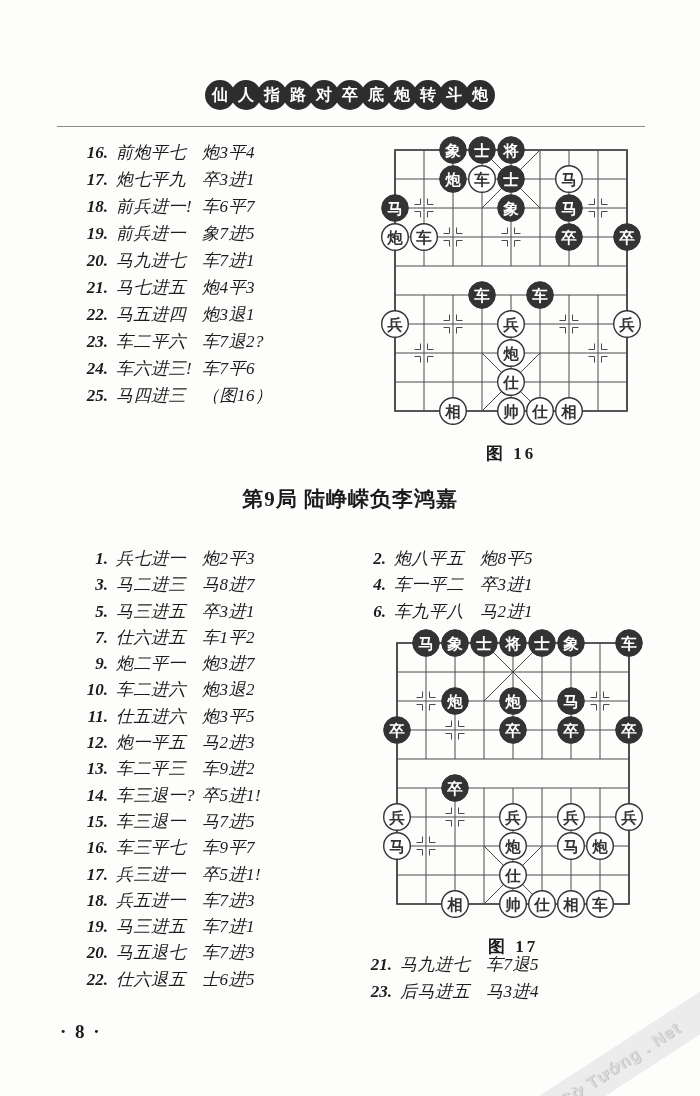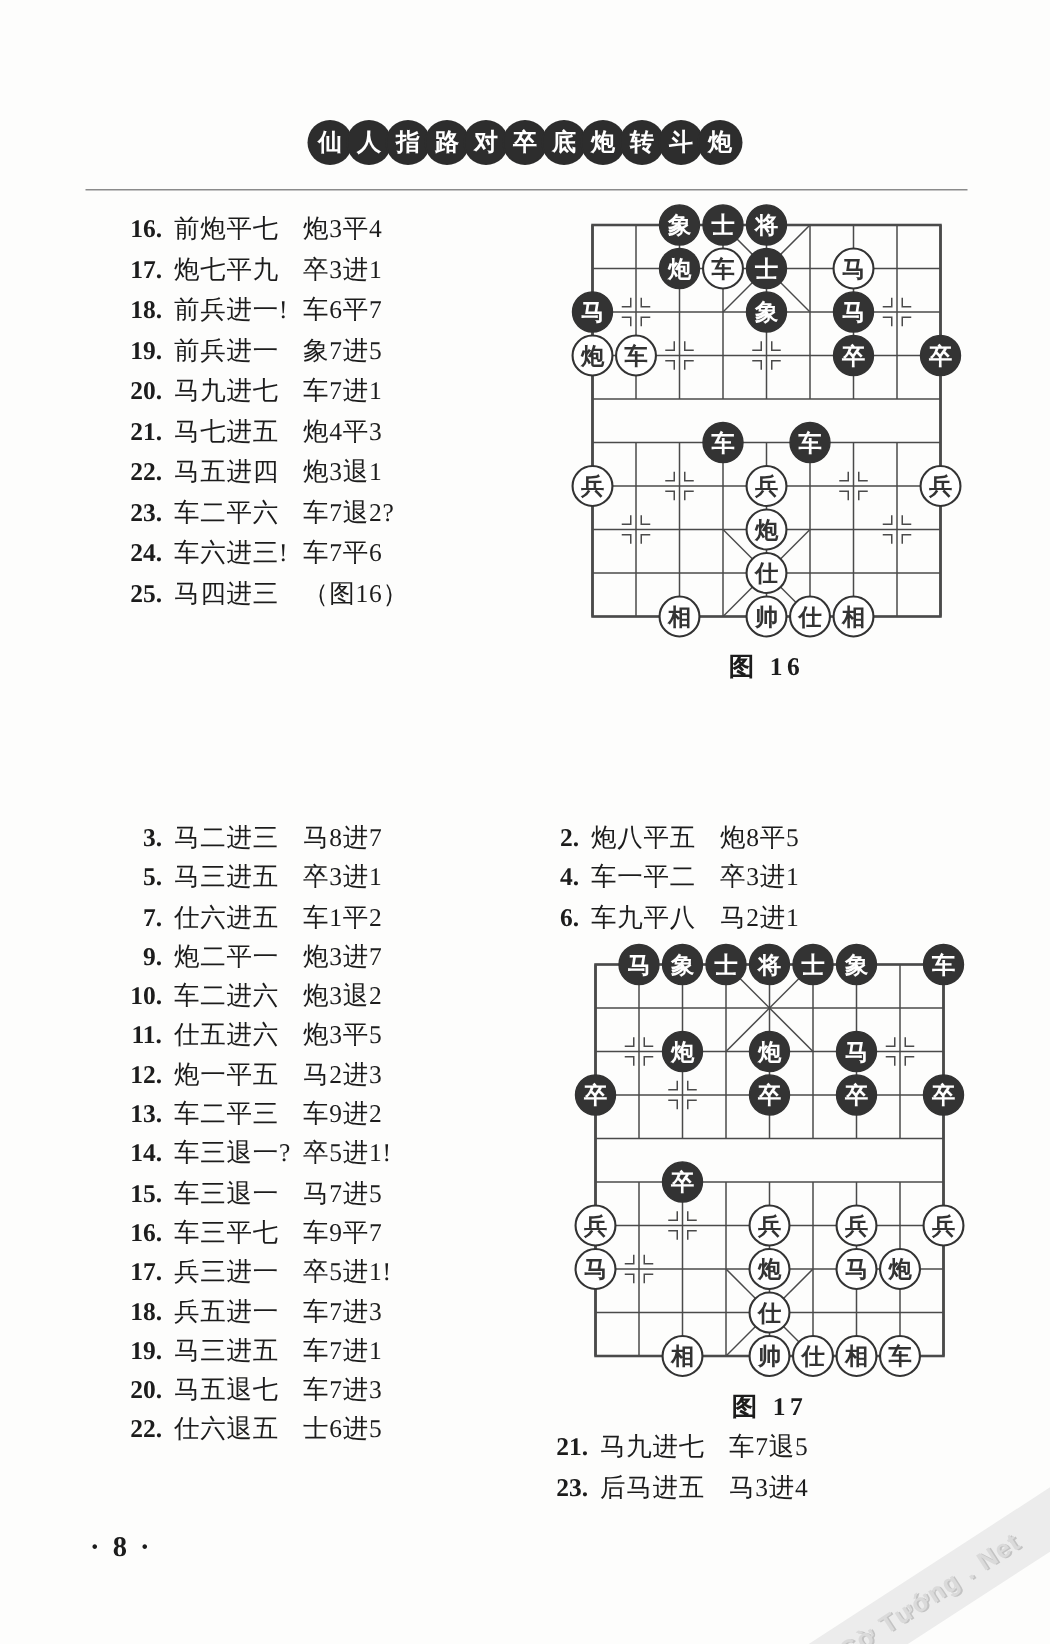--- a/index.html
+++ b/index.html
@@ -5,35 +5,35 @@
   html,body{margin:0;padding:0;background:#fff;}
   .page{position:relative;width:700px;height:1096px;background:#fdfdfc;overflow:hidden;
         font-family:"Liberation Serif","DejaVu Serif",serif;color:#1c1c1c;}
   
   .title-badges{position:absolute;top:81px;left:0;width:100%;display:flex;justify-content:center;}
   .badge{width:28px;height:28px;border-radius:50%;background:#2d2d2d;color:#fff;
          font-size:16px;font-weight:bold;display:flex;align-items:center;justify-content:center;
          margin:0 -1px;box-shadow:0 0 0 1px #2d2d2d;}
   .header-rule{position:absolute;top:126px;left:57px;width:588px;border-top:1.5px solid #8b8b8b;}
   
-  .moves{position:absolute;font-size:17px;}
+  .moves{position:absolute;font-size:17px;font-style:italic;}
   .move-line{height:27px;line-height:27px;white-space:nowrap;}
   .g9 .move-line{height:26.3px;line-height:26.3px;}
   .mnum{display:inline-block;width:30px;text-align:right;font-weight:bold;margin-right:8px;}
   .mred{display:inline-block;width:86px;letter-spacing:.5px;}
   .mblk{letter-spacing:.5px;}
   .moves-g8{left:78px;top:139px;}
   .moves-g9-left{left:78px;top:546px;}
   .moves-g9-right{left:356px;top:546px;}
   .moves-g9-bottom{left:362px;top:951px;}
   
   .board-wrap{position:absolute;}
   .bw16{left:378px;top:133px;}
   .bw17{left:380px;top:626px;}
-  .board-caption{width:266px;text-align:center;font-weight:bold;font-size:17px;letter-spacing:3px;}
+  .board-caption{width:266px;text-align:center;font-weight:bold;font-size:17px;margin-top:10px;letter-spacing:3px;}
   
   .section-title{position:absolute;top:485px;left:0;width:100%;text-align:center;
                  font-size:21px;font-weight:bold;letter-spacing:1px;}
   
   .page-number{position:absolute;left:60px;top:1021px;font-size:19px;font-weight:bold;letter-spacing:2px;}
   
   .watermark{position:absolute;right:-58px;bottom:2px;width:310px;height:36px;background:#ececec;
              transform:rotate(-33deg);display:flex;align-items:center;justify-content:center;
              font-family:"Liberation Sans","DejaVu Sans",sans-serif;
              font-size:17px;font-weight:bold;color:#dadada;text-shadow:1px 1px 0 #c3c3c3;letter-spacing:1px;}
@@ -249,22 +249,24 @@
           <text x="162" y="283.5" text-anchor="middle" font-size="15.5" font-weight="bold" font-family="&quot;Liberation Serif&quot;,&quot;DejaVu Serif&quot;,serif" fill="#333333">仕</text>
         </g>
         <g>
           <circle cx="191" cy="278" r="13.3" fill="#ffffff" stroke="#333333" stroke-width="1.4"></circle>
           <text x="191" y="283.5" text-anchor="middle" font-size="15.5" font-weight="bold" font-family="&quot;Liberation Serif&quot;,&quot;DejaVu Serif&quot;,serif" fill="#333333">相</text>
         </g>
       </svg>
     <div class="board-caption">图 16</div>
   </div>
 
+  <div class="section-title">第9局  陆峥嵘负李鸿嘉</div>
 
   <div class="moves g9 moves-g9-left">
+      <div class="move-line"><span class="mnum">1.</span><span class="mred">兵七进一</span><span class="mblk">炮2平3</span></div>
       <div class="move-line"><span class="mnum">3.</span><span class="mred">马二进三</span><span class="mblk">马8进7</span></div>
       <div class="move-line"><span class="mnum">5.</span><span class="mred">马三进五</span><span class="mblk">卒3进1</span></div>
       <div class="move-line"><span class="mnum">7.</span><span class="mred">仕六进五</span><span class="mblk">车1平2</span></div>
       <div class="move-line"><span class="mnum">9.</span><span class="mred">炮二平一</span><span class="mblk">炮3进7</span></div>
       <div class="move-line"><span class="mnum">10.</span><span class="mred">车二进六</span><span class="mblk">炮3退2</span></div>
       <div class="move-line"><span class="mnum">11.</span><span class="mred">仕五进六</span><span class="mblk">炮3平5</span></div>
       <div class="move-line"><span class="mnum">12.</span><span class="mred">炮一平五</span><span class="mblk">马2进3</span></div>
       <div class="move-line"><span class="mnum">13.</span><span class="mred">车二平三</span><span class="mblk">车9进2</span></div>
       <div class="move-line"><span class="mnum">14.</span><span class="mred">车三退一?</span><span class="mblk">卒5进1!</span></div>
       <div class="move-line"><span class="mnum">15.</span><span class="mred">车三退一</span><span class="mblk">马7进5</span></div>

